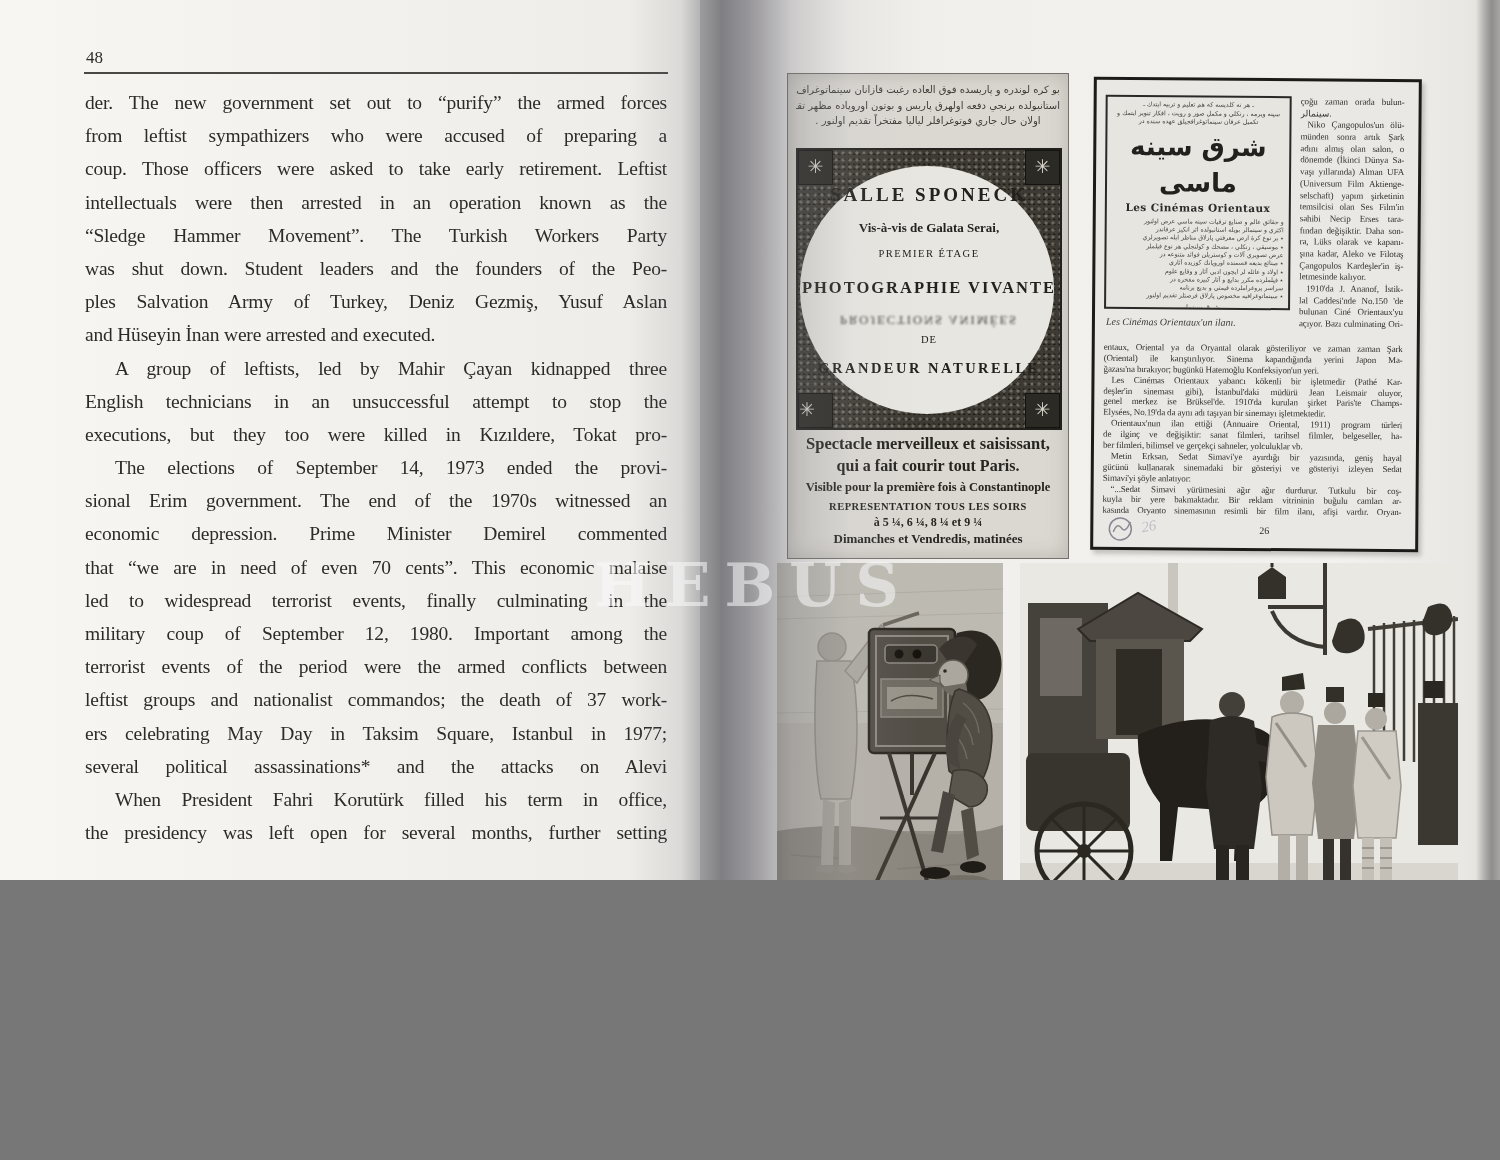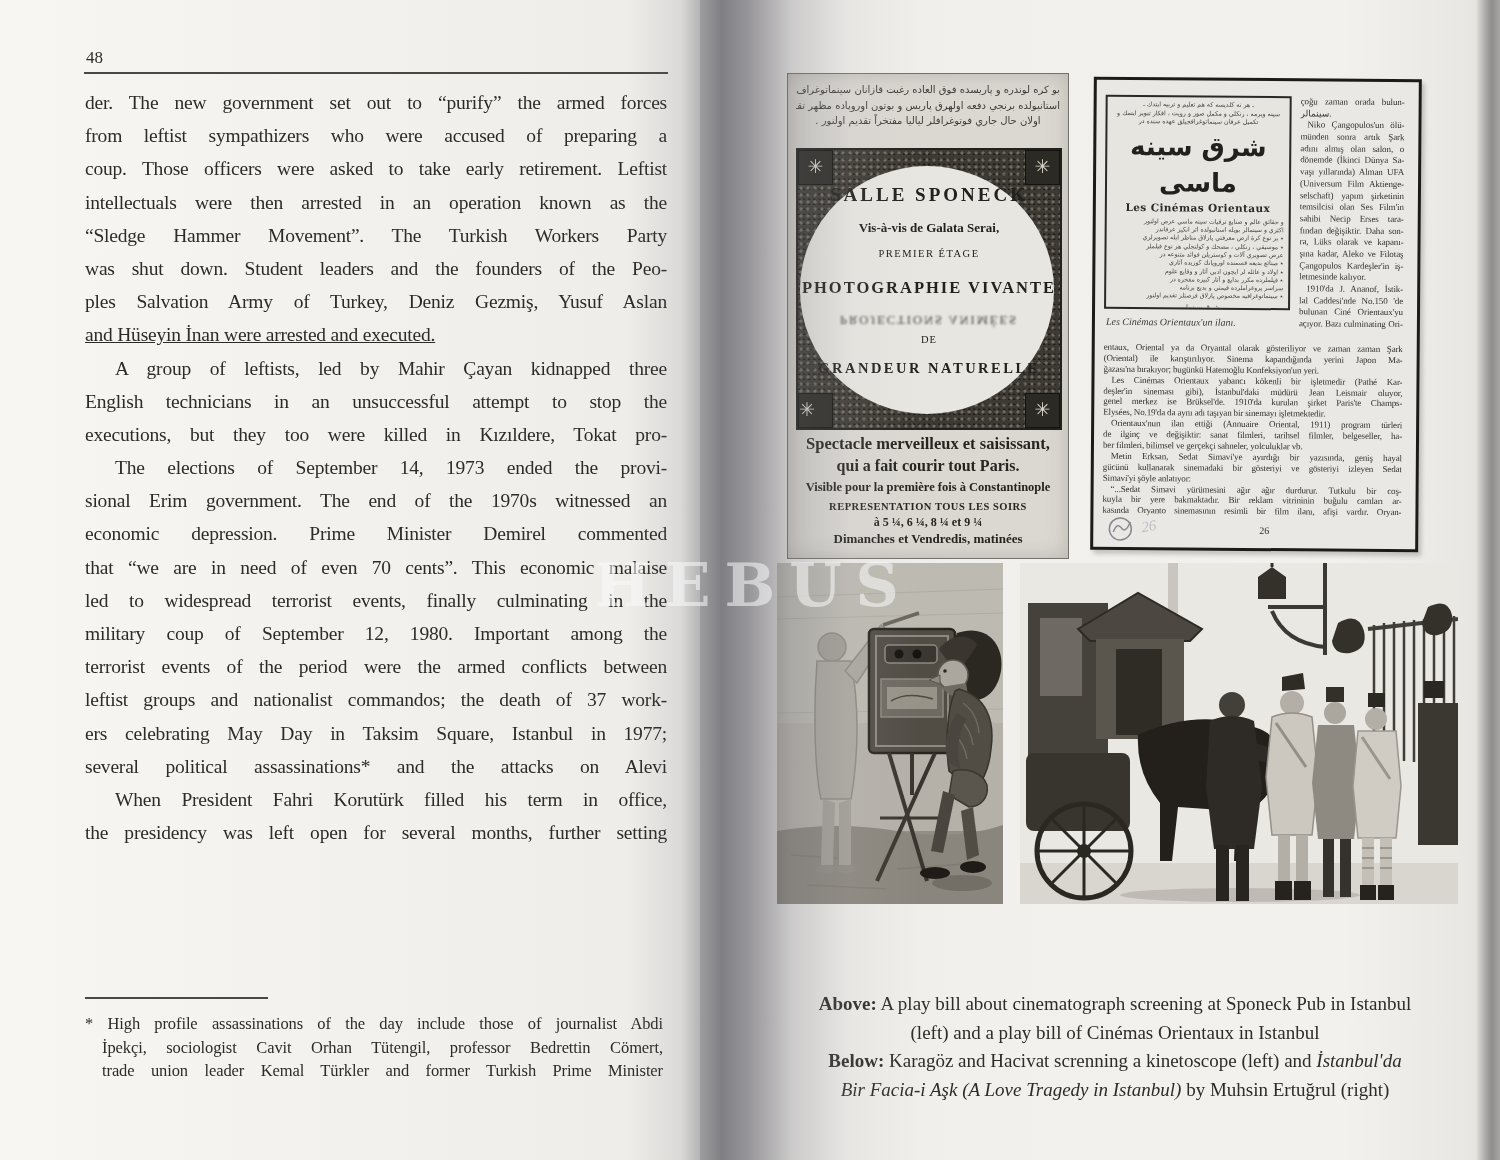--- a/index.html
+++ b/index.html
@@ -1,37 +1,37 @@
 <!DOCTYPE html>
 <html><head>
 <meta charset="utf-8">
 <style>
   html,body{margin:0;padding:0;background:#777;}
-  .scan{position:relative;width:1500px;height:1160px;overflow:hidden;background:#f0eeea;
+  .scan{position:relative;width:1500px;height:880px;overflow:hidden;background:#f0eeea;
         font-family:"Liberation Serif",serif;}
   .page-left{position:absolute;left:0;top:0;width:700px;height:1160px;
         background:linear-gradient(90deg,#f7f6f3,#f1efeb 70%,#edece8);}
   .page-right{position:absolute;left:700px;top:0;width:800px;height:1160px;
         background:linear-gradient(90deg,#c9c7c5 0,#dedcd9 5%,#ebe9e5 13%,#f2f0ec 32%,#f3f1ed 80%,#e9e7e3 96%,#dddbd7 100%);}
   .gutter{position:absolute;left:628px;top:0;width:292px;height:1160px;z-index:5;pointer-events:none;
         background:linear-gradient(90deg,rgba(130,130,138,0) 0%,rgba(110,110,120,.15) 18%,rgba(50,50,60,.52) 32%,rgba(62,62,74,.46) 41%,rgba(120,120,130,.26) 56%,rgba(190,190,198,.10) 76%,rgba(255,255,255,0) 100%);}
   .edge{position:absolute;right:0;top:0;width:24px;height:1160px;z-index:5;pointer-events:none;
         background:linear-gradient(90deg,rgba(150,148,146,0),#b2b0ae 35%,#908e8c 65%,#a8a6a4 100%);}
   .watermark{position:absolute;left:594px;top:550px;z-index:6;pointer-events:none;
         font-family:"DejaVu Serif",serif;font-weight:700;font-size:60px;letter-spacing:14px;
         color:rgba(249,249,251,.55);}
 
   
   .pnum{position:absolute;left:86px;top:48px;font-size:17px;color:#2f2d2a;}
   .head-rule{position:absolute;left:84px;top:72px;width:584px;height:2px;background:#4a4846;}
   .body{position:absolute;left:85px;top:86px;width:582px;color:#2d2b28;}
   .bl{font-size:19.5px;line-height:33.2px;height:33.2px;letter-spacing:-.2px;
       text-align:justify;text-align-last:justify;overflow:visible;}
   .bl.ind{text-indent:30px;}
-  .bl.end{text-align-last:left;text-decoration:underline;}
+  .bl.end{text-align-last:left;}
   .fn-rule{position:absolute;left:85px;top:997px;width:183px;height:2px;background:#4a4846;}
   .footnote{position:absolute;left:85px;top:1012px;width:578px;color:#2d2b28;}
   .fl{font-size:16.5px;line-height:23.6px;letter-spacing:-.1px;text-align:justify;text-align-last:justify;}
   .fl.cont{padding-left:17px;}
   .fl.end{text-align-last:left;}
 
   
   .sponeck{position:absolute;left:87px;top:73px;width:280px;height:484px;background:#dbd8d2;
         border:1px solid rgba(60,58,54,.65);box-shadow:inset 0 0 20px rgba(120,115,105,.35);}
   .sp-arabic{position:absolute;left:8px;right:8px;top:8px;direction:rtl;

